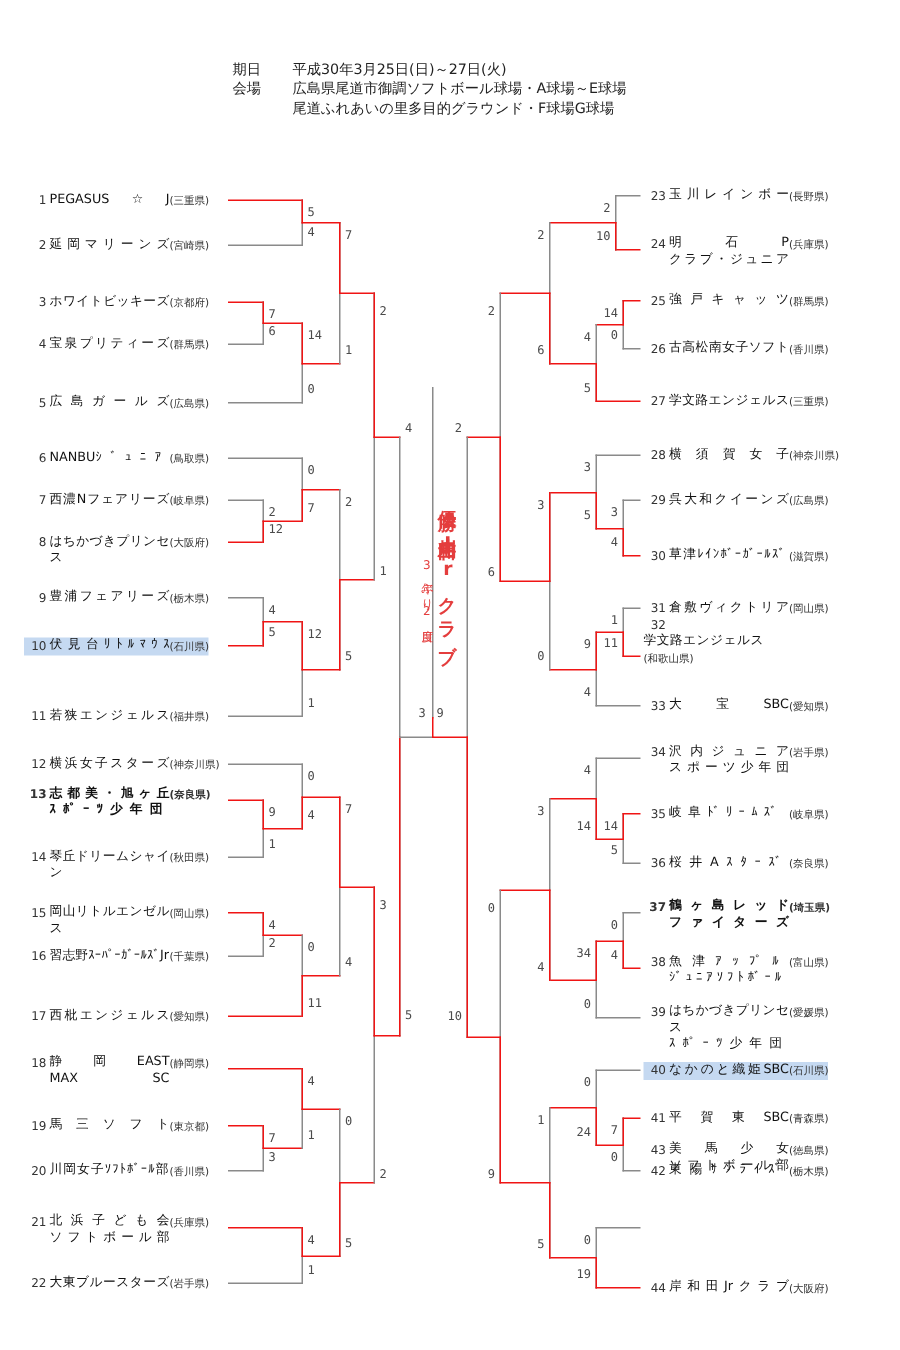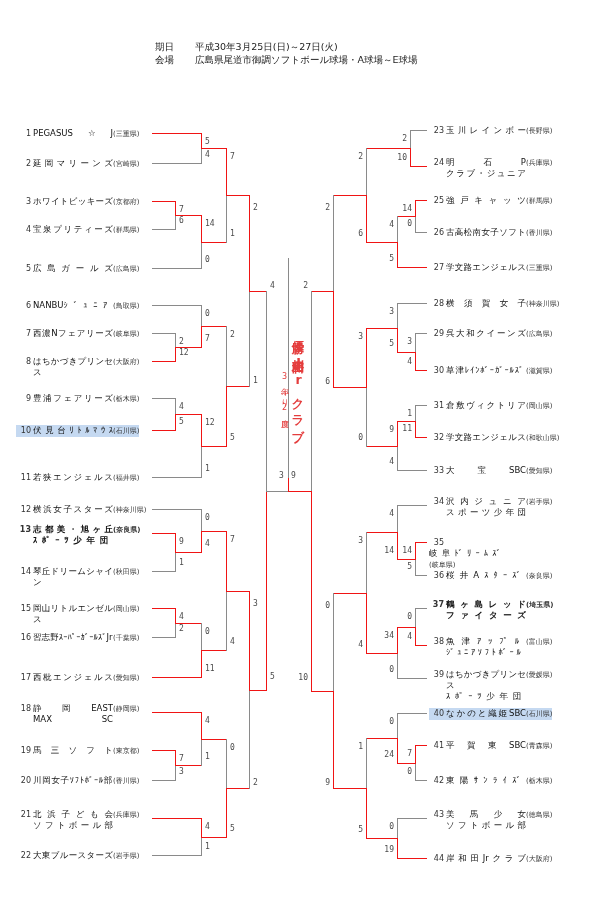--- a/index.html
+++ b/index.html
@@ -36,20 +36,21 @@
     <div class="row">
       <span class="lab">期日</span>
       <span>平成30年3月25日(日)～27日(火)</span>
     </div>
     <div class="row">
       <span class="lab">会場</span>
       <span>広島県尾道市御調ソフトボール球場・A球場～E球場</span>
     </div>
     <div class="row">
       <span class="lab"></span>
+      <span>尾道ふれあいの里多目的グラウンド・F球場G球場</span>
     </div>
   </div>
 
   <div id="bracket">
       <div class="line red" style="left: 152px; top: 133px; width: 50px; height: 1px;"></div>
       <div class="tlabel" style="left: 16px; top: 128px;">
         <span class="seed">1</span>
         <span class="tname">
           <div>PEGASUS☆J</div>
         </span>
@@ -293,21 +294,21 @@
       </div>
       <div class="line" style="left: 415px; top: 405px; width: 12px; height: 1px;"></div>
       <div class="tlabel" style="left: 429px; top: 400px;">
         <span class="seed">31</span>
         <span class="tname">
           <div>倉敷ヴィクトリア</div>
         </span>
         <span class="pref">(岡山県)</span>
       </div>
       <div class="line red" style="left: 415px; top: 437px; width: 12px; height: 1px;"></div>
-      <div class="tlabel" style="left: 429px; top: 432px;">
+      <div class="tlabel" style="left: 429px; top: 411px; flex-direction: column;">
         <span class="seed">32</span>
         <span class="tname">
           <div>学文路エンジェルス</div>
         </span>
         <span class="pref">(和歌山県)</span>
       </div>
       <div class="line" style="left: 397px; top: 470px; width: 30px; height: 1px;"></div>
       <div class="tlabel" style="left: 429px; top: 465px;">
         <span class="seed">33</span>
         <span class="tname">
@@ -318,21 +319,21 @@
       <div class="line" style="left: 397px; top: 505px; width: 30px; height: 1px;"></div>
       <div class="tlabel" style="left: 429px; top: 496px;">
         <span class="seed">34</span>
         <span class="tname">
           <div>沢内ジュニア</div>
           <div>スポーツ少年団</div>
         </span>
         <span class="pref">(岩手県)</span>
       </div>
       <div class="line red" style="left: 415px; top: 542px; width: 12px; height: 1px;"></div>
-      <div class="tlabel" style="left: 429px; top: 537px; flex-direction: column;">
+      <div class="tlabel" style="left: 429px; top: 537px;">
         <span class="seed">35</span>
         <span class="tname">
           <div>岐阜ﾄﾞﾘｰﾑｽﾞ</div>
         </span>
         <span class="pref">(岐阜県)</span>
       </div>
       <div class="line" style="left: 415px; top: 575px; width: 12px; height: 1px;"></div>
       <div class="tlabel" style="left: 429px; top: 570px;">
         <span class="seed">36</span>
         <span class="tname">
@@ -385,21 +386,21 @@
       </div>
       <div class="line" style="left: 415px; top: 780px; width: 12px; height: 1px;"></div>
       <div class="tlabel" style="left: 429px; top: 775px;">
         <span class="seed">42</span>
         <span class="tname">
           <div>東陽ｻﾝﾗｲｽﾞ</div>
         </span>
         <span class="pref">(栃木県)</span>
       </div>
       <div class="line" style="left: 397px; top: 818px; width: 30px; height: 1px;"></div>
-      <div class="tlabel" style="left: 429px; top: 809px;">
+      <div class="tlabel" style="left: 429px; top: 761px;">
         <span class="seed">43</span>
         <span class="tname">
           <div>美馬少女</div>
           <div>ソフトボール部</div>
         </span>
         <span class="pref">(徳島県)</span>
       </div>
       <div class="line red" style="left: 397px; top: 858px; width: 30px; height: 1px;"></div>
       <div class="tlabel" style="left: 429px; top: 853px;">
         <span class="seed">44</span>

